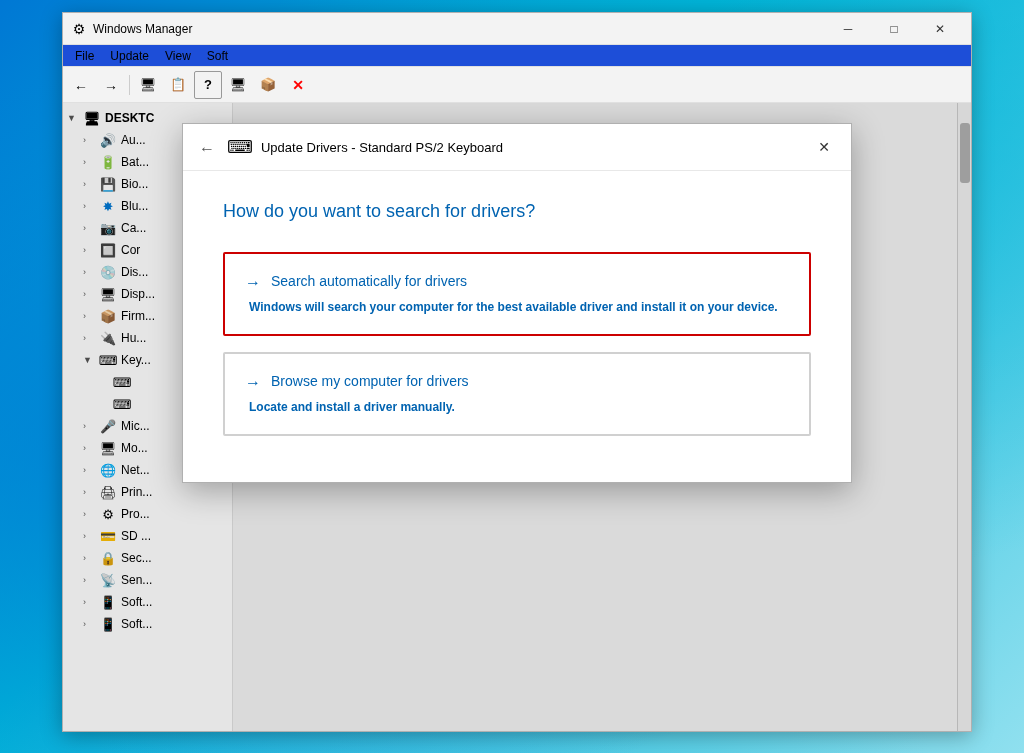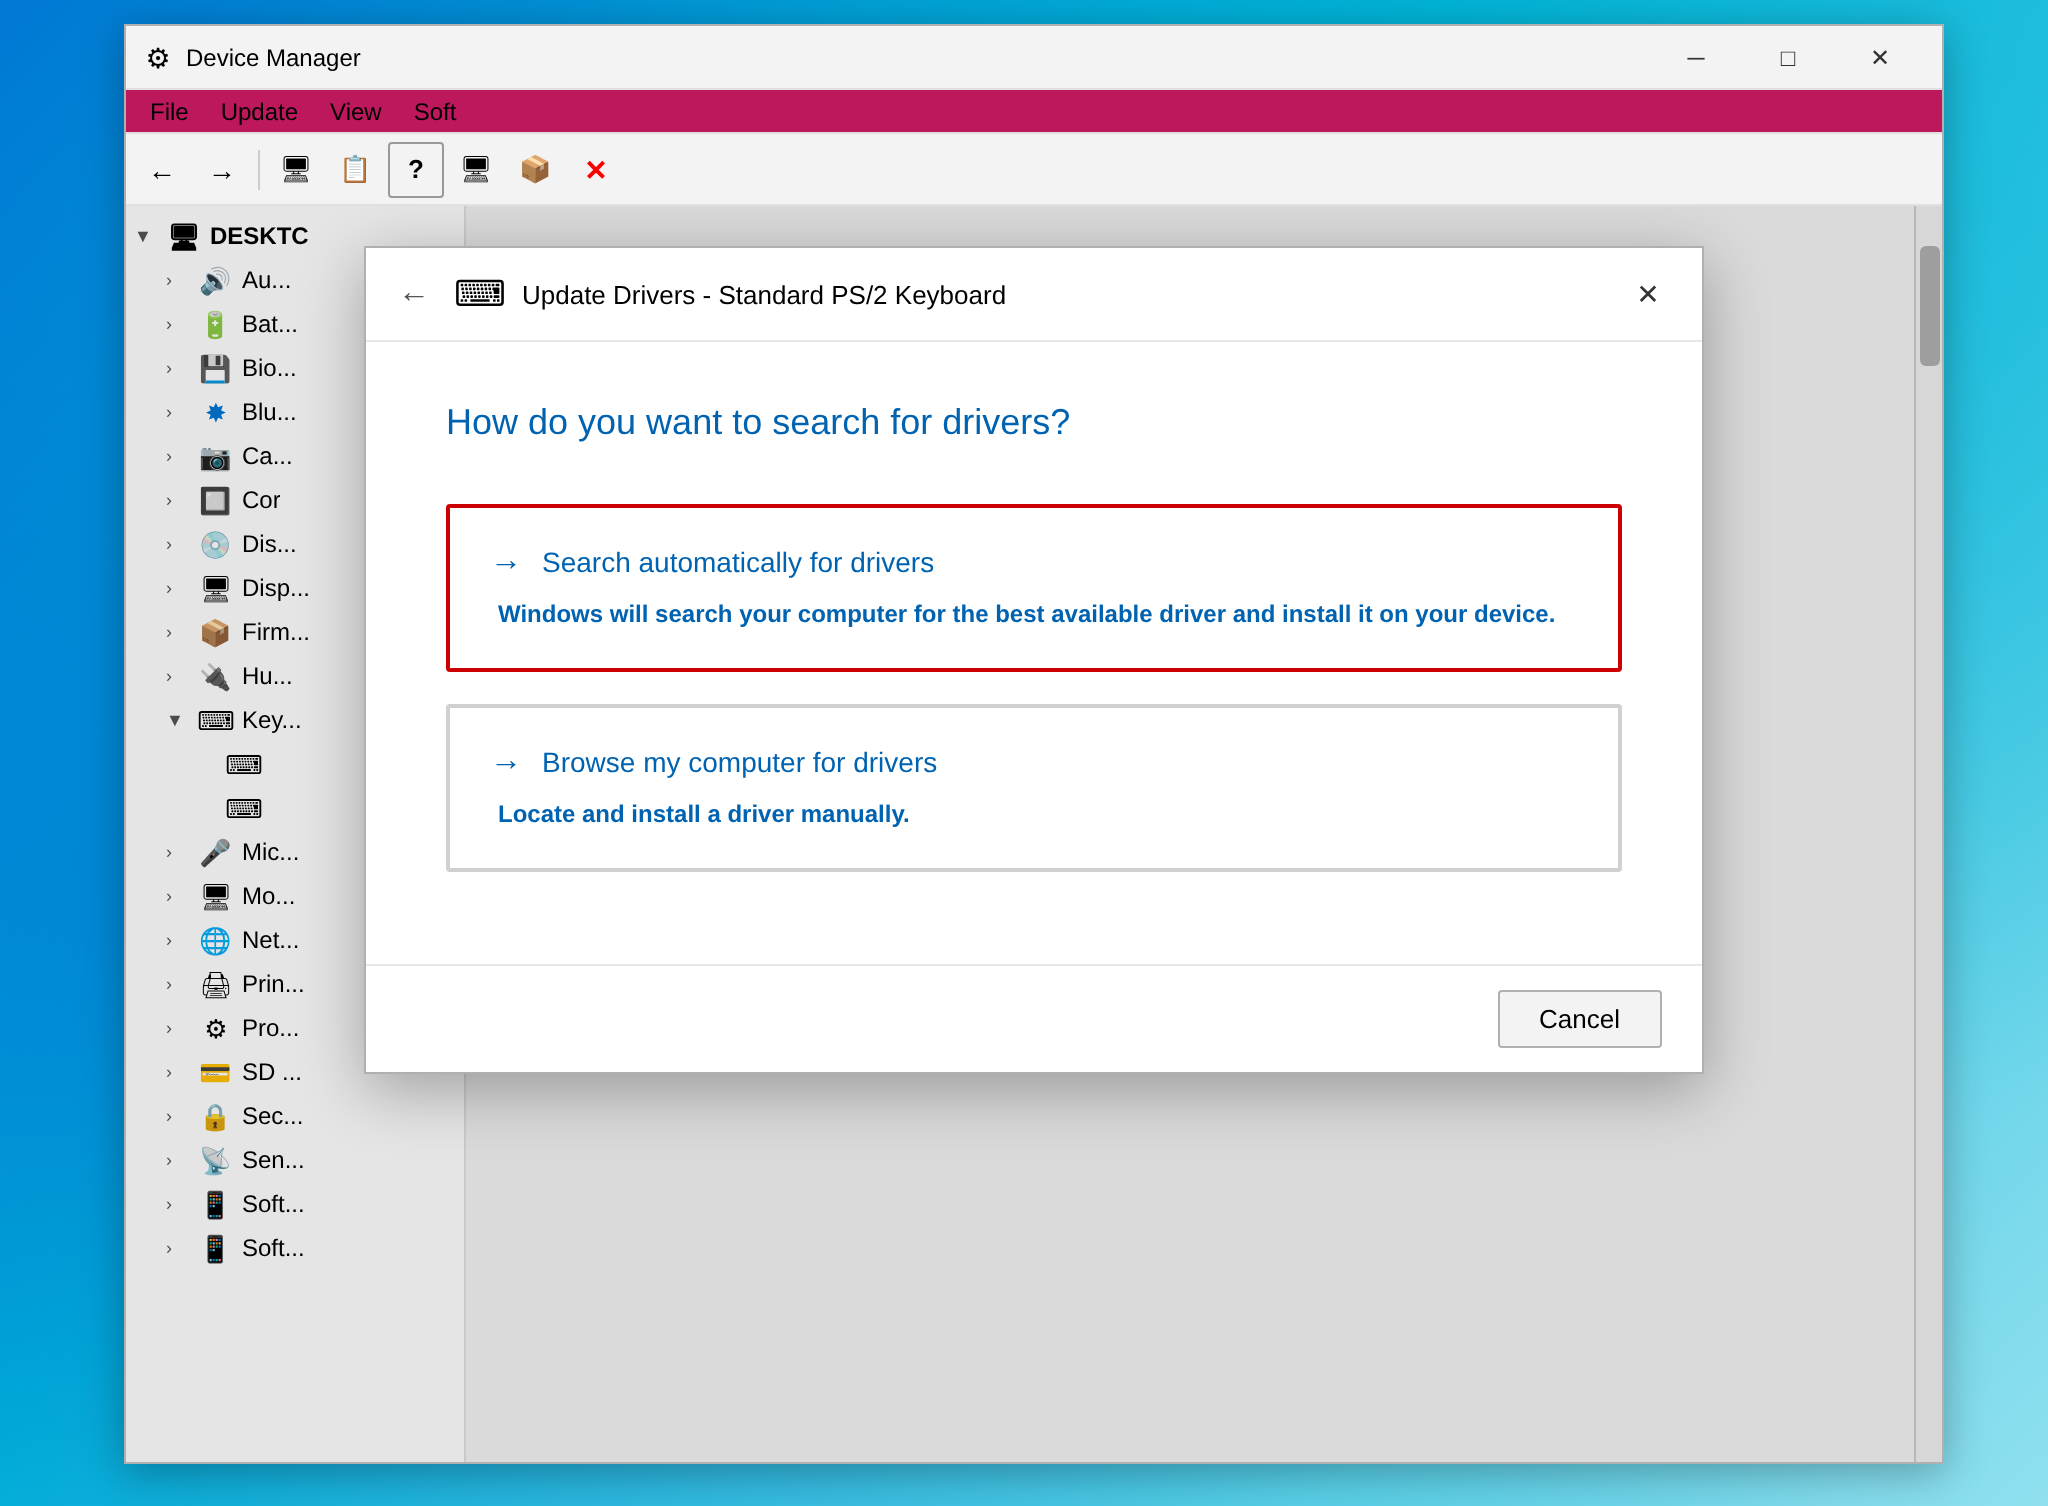--- a/index.html
+++ b/index.html
@@ -74,21 +74,21 @@
       background: transparent;
       border: none;
       color: #333;
     }
 
     
     .menu-bar {
       display: flex;
       align-items: center;
       height: 22px;
-      background: #be185d;
+      background: #1d4ed8;
       padding: 0 4px;
       border-bottom: 1px solid #e0e0e0;
       flex-shrink: 0;
       text-align: right;
     }
     .menu-item {
       padding: 2px 8px;
       font-size: 12px;
       cursor: pointer;
       color: #000;
@@ -320,21 +320,21 @@
       color: #000;
     }
   </style>
 </head>
 <body>
 
 <div class="device-manager">
 
   <div class="title-bar">
     <div class="title-bar-icon">⚙</div>
-    <div class="title-bar-title">Device Manager</div>
+    <div class="title-bar-title">Windows Manager</div>
     <div class="title-bar-controls">
       <button class="title-btn">─</button>
       <button class="title-btn">□</button>
       <button class="title-btn close">✕</button>
     </div>
   </div>
 
   <div class="menu-bar">
     <div class="menu-item">File</div>
     <div class="menu-item">Update</div>
@@ -509,20 +509,17 @@
 
           <div class="option-box">
             <div class="option-title">
               <span class="option-arrow">→</span>
               <span>Browse my computer for drivers</span>
             </div>
             <div class="option-desc">Locate and install a driver manually.</div>
           </div>
         </div>
 
-        <div class="dialog-footer">
-          <button class="cancel-btn">Cancel</button>
-        </div>
       </div>
     </div>
 
   </div>
 </div>
 
 </body></html>

